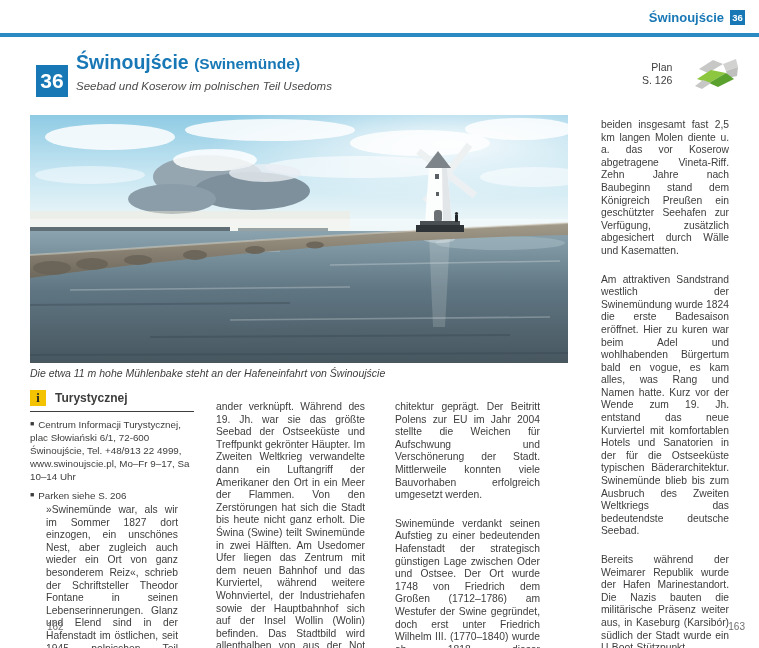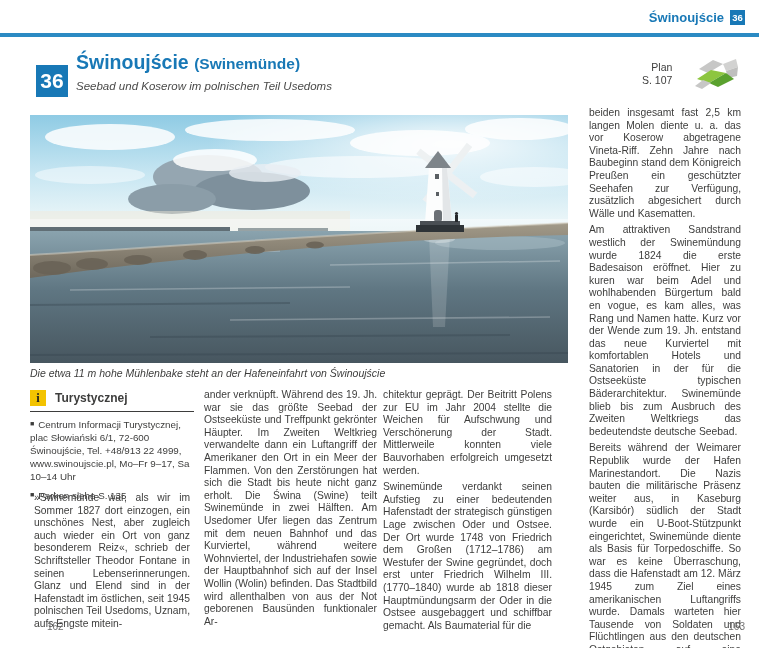--- a/index.html
+++ b/index.html
@@ -34,21 +34,21 @@
   .infobox { position:absolute; left:30px; top:390px; width:164px; }
   .infobox-header { display:flex; align-items:center; gap:9px; border-bottom:1.5px solid #3d3d3c; padding-bottom:5px; }
   .i-icon { width:16px; height:16px; background:#f3c300; color:#201f1e; font-weight:bold; font-size:12.5px;
             font-family:"Liberation Serif", serif; display:flex; align-items:flex-end; justify-content:center; line-height:15px; }
   .infobox-title { font-weight:bold; font-size:12px; }
   .info-item { font-size:9.8px; line-height:13px; margin-top:5px; text-align:left; }
   .bullet { font-size:7px; vertical-align:1.5px; margin-right:4px; }
 
   
   .col { position:absolute; font-size:10.3px; line-height:12.6px; text-align:justify; color:#3d3d3c; }
-  .col p { margin:4px; }
+  .col p { margin:16px; }
   #col1 { left:30px;  top:488px; width:164px; }
   #col2 { left:200px; top:385px; width:181px; }
   #col3 { left:379px; top:385px; width:177px; }
   #col4 { left:585px; top:103px; width:160px; }
 
   .pagenum { position:absolute; bottom:16px; font-size:10px; color:#6f6f6f; }
   .pagenum.left { left:28px;margin-left:19px; }
   .pagenum.right { right:14px; }
 </style>
 </head>
@@ -62,21 +62,21 @@
   </div>
   <div class="rule"></div>
 
   <div class="numbox">36</div>
   <div class="title"><span>Świnoujście</span>&nbsp;<span class="suffix">(Swinemünde)</span></div>
   <div class="subtitle">Seebad und Koserow im polnischen Teil Usedoms</div>
 
   <div class="plan">
     <div class="plan-text">
       <div>Plan</div>
-      <div>S. 107</div>
+      <div>S. 126</div>
     </div>
     <svg width="46" height="36" viewBox="0 0 46 36" aria-hidden="true">
       <polygon points="6,13 20,4 30,8 15,17" fill="#c7c7c6"></polygon>
       <polygon points="30,8 43,3 45,11 33,15" fill="#d2d2d1"></polygon>
       <polygon points="33,15 45,11 44,20 35,22" fill="#bfbfbe"></polygon>
       <polygon points="4,23 18,14 33,17 16,27" fill="#8dc63f"></polygon>
       <polygon points="16,27 33,17 41,23 25,31" fill="#5aa12e"></polygon>
       <polygon points="2,30 10,24 18,27 9,33" fill="#c7c7c6"></polygon>
     </svg>
   </div>
@@ -187,21 +187,21 @@
   </svg>
 
   <div class="caption">Die etwa 11 m hohe Mühlenbake steht an der Hafeneinfahrt von Świnoujście</div>
 
   <div class="infobox">
     <div class="infobox-header">
       <span class="i-icon">i</span>
       <span class="infobox-title">Turystycznej</span>
     </div>
     <div class="info-item"><span class="bullet">■</span><span>Centrum Informacji Turystycznej, plac Słowiański 6/1, 72-600 Świnoujście, Tel. +48/913 22 4999, www.swinoujscie.pl, Mo–Fr 9–17, Sa 10–14 Uhr</span></div>
-    <div class="info-item"><span class="bullet">■</span><span>Parken siehe S. 135</span></div>
+    <div class="info-item"><span class="bullet">■</span><span>Parken siehe S. 206</span></div>
   </div>
 
   <div class="col" id="col1">
     <p>»Swinemünde war, als wir im Sommer 1827 dort einzogen, ein unschönes Nest, aber zugleich auch wieder ein Ort von ganz besonderem Reiz«, schrieb der Schriftsteller Theodor Fontane in seinen Lebenserinnerungen. Glanz und Elend sind in der Hafenstadt im östlichen, seit 1945 polnischen Teil Usedoms, Uznam, aufs Engste mitein-</p>
   </div>
   <div class="col" id="col2">
     <p>ander verknüpft. Während des 19. Jh. war sie das größte Seebad der Ostseeküste und Treffpunkt gekrönter Häupter. Im Zweiten Weltkrieg verwandelte dann ein Luftangriff der Amerikaner den Ort in ein Meer der Flammen. Von den Zerstörungen hat sich die Stadt bis heute nicht ganz erholt. Die Świna (Swine) teilt Swinemünde in zwei Hälften. Am Usedomer Ufer liegen das Zentrum mit dem neuen Bahnhof und das Kurviertel, während weitere Wohnviertel, der Industriehafen sowie der Hauptbahnhof sich auf der Insel Wollin (Wolin) befinden. Das Stadtbild wird allenthalben von aus der Not geborenen Bausünden funktionaler Ar-</p>
   </div>
   <div class="col" id="col3">
     <p>chitektur geprägt. Der Beitritt Polens zur EU im Jahr 2004 stellte die Weichen für Aufschwung und Verschönerung der Stadt. Mittlerweile konnten viele Bauvorhaben erfolgreich umgesetzt werden.</p>

